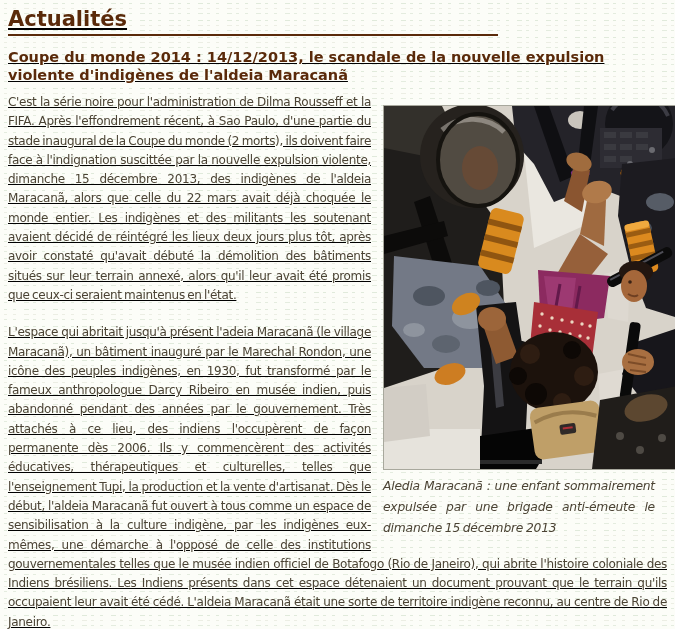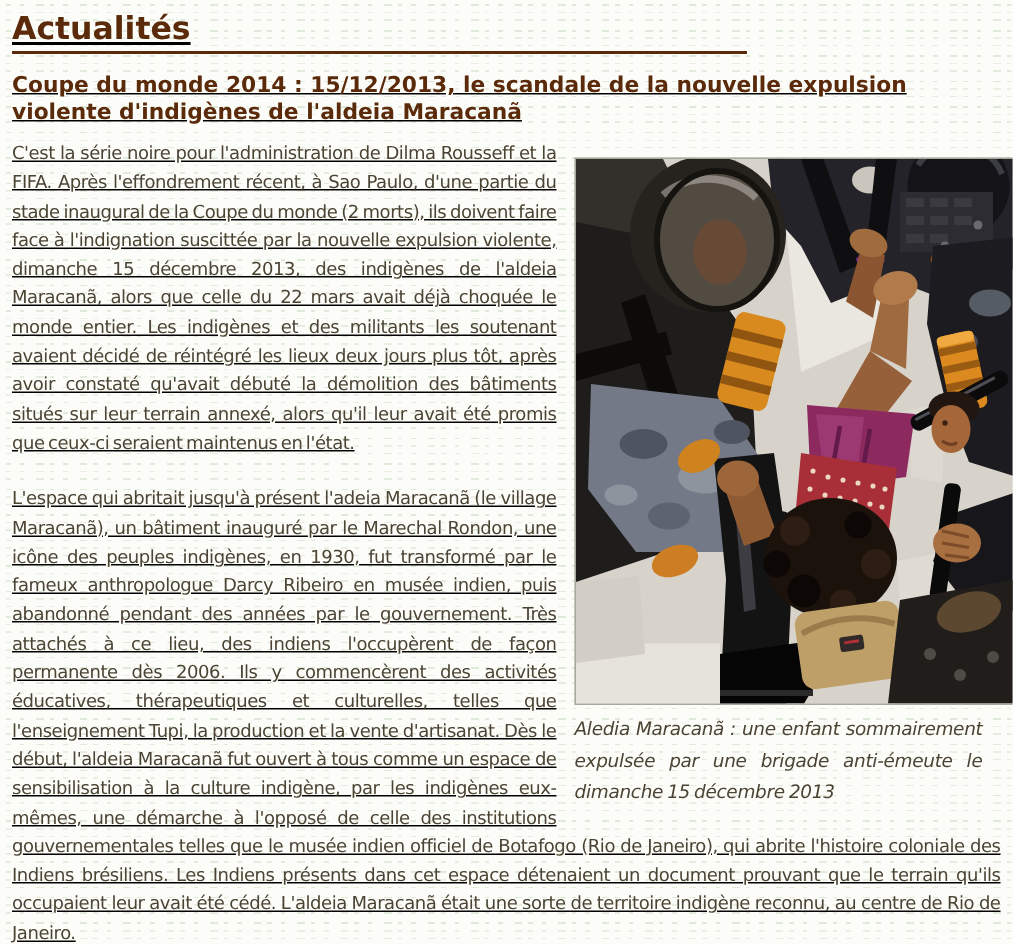--- a/index.html
+++ b/index.html
@@ -74,21 +74,21 @@
   }
   .body-paragraph { margin: 0 0 18px 0; }
 </style>
 </head>
 <body>
 
 <div class="page">
 
   <h1 class="section-title">Actualités</h1>
 
-  <h2 class="headline">Coupe du monde 2014 : 15/12/2013, le scandale de la nouvelle expulsion violente d'indigènes de l'aldeia Maracanã</h2>
+  <h2 class="headline">Coupe du monde 2014 : 14/12/2013, le scandale de la nouvelle expulsion violente d'indigènes de l'aldeia Maracanã</h2>
 
   <div class="article-body">
 
     <figure class="photo-figure">
       <div class="photo-frame">
 
         <svg width="294" height="363" viewBox="0 0 294 363" aria-hidden="true">
 
           <rect x="0" y="0" width="294" height="363" fill="#d8d3ca"></rect>
           <polygon points="138,26 198,18 204,118 150,142" fill="#eae7e0"></polygon>

